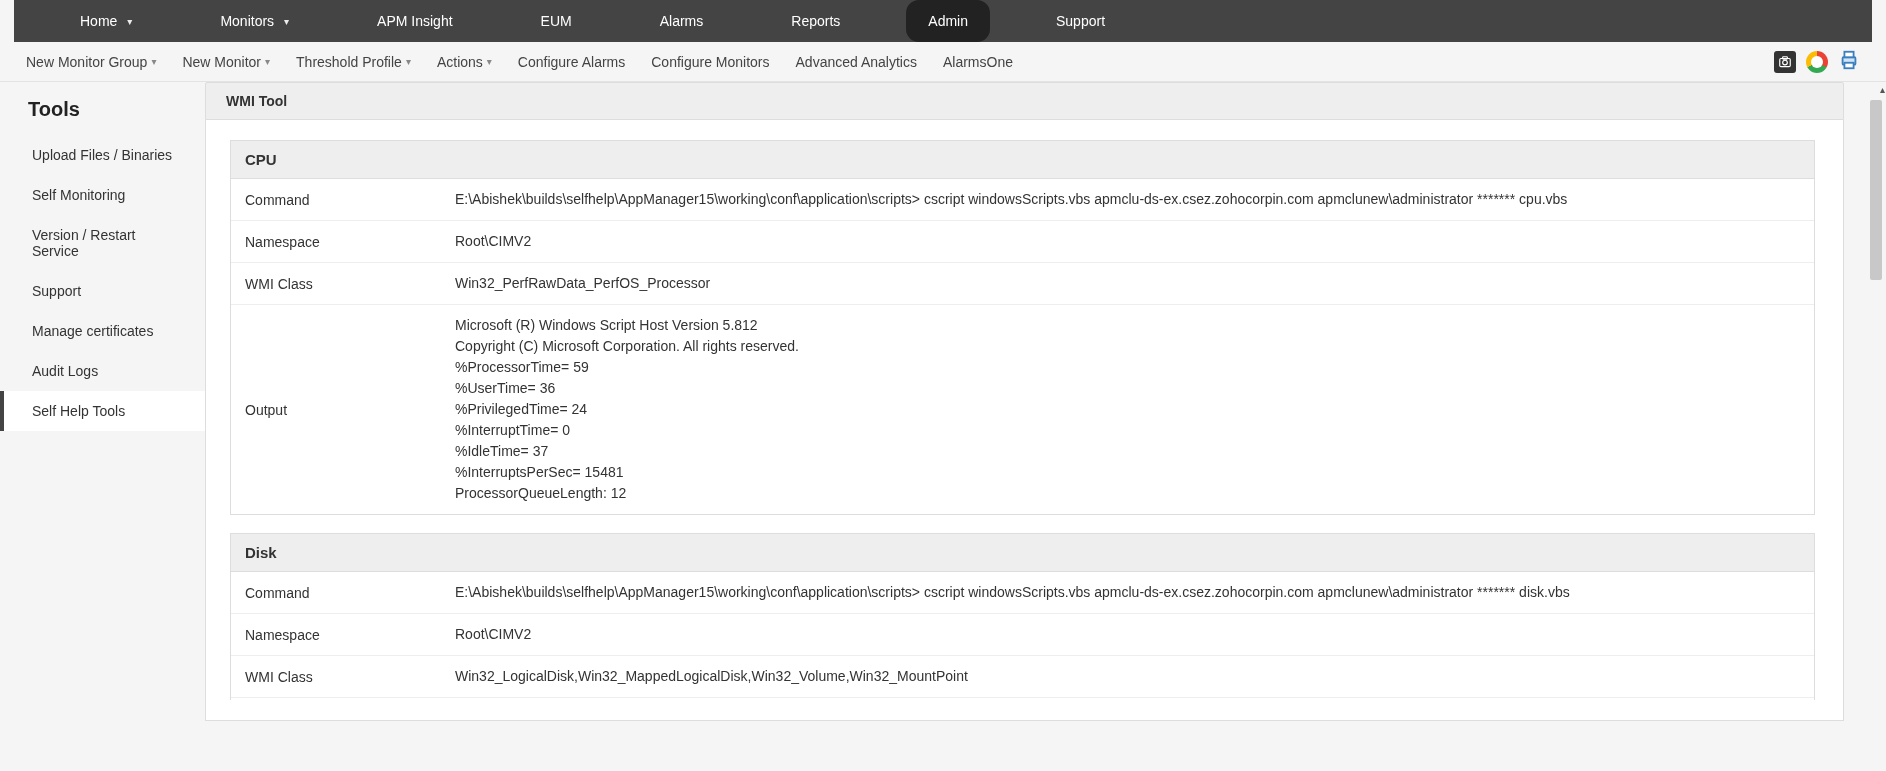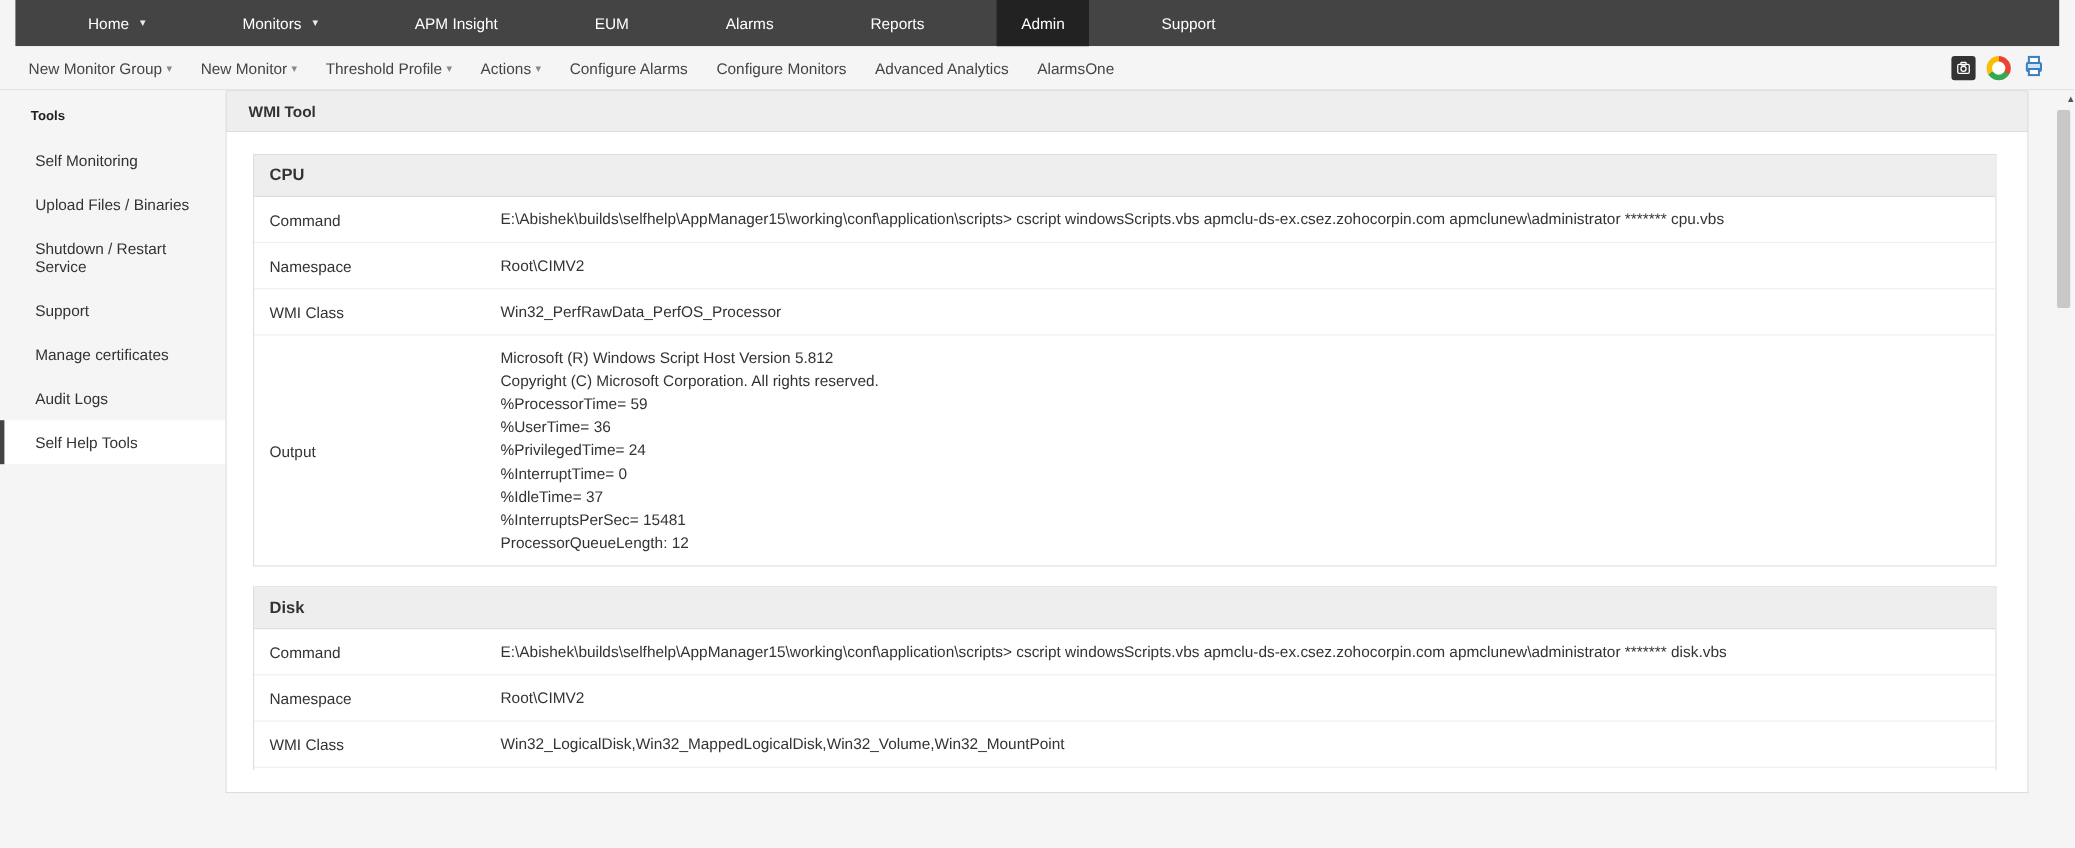--- a/index.html
+++ b/index.html
@@ -1,39 +1,39 @@
 <!DOCTYPE html>
 <html><head>
 <meta charset="utf-8">
 <style>
   * { box-sizing: border-box; margin: 0; padding: 0; }
   body { font-family: Arial, Helvetica, sans-serif; font-size: 13px; background: #f5f5f5; color: #333; }
 
   
   .topnav { background: #444; height: 42px; margin: 0 14px; display: flex; align-items: stretch; color: #fff; }
   .topnav-item { display: flex; align-items: center; padding: 0 22px; font-size: 14px; cursor: pointer; position: relative; margin-left: 44px; }
-  .topnav-item.active { background: #222; }
+  .topnav-item.active { background: #222; border-radius: 13px; }
   .topnav-caret { margin-left: 10px; font-size: 10px; opacity: .9; }
 
   
   .subnav { height: 40px; display: flex; align-items: center; padding: 0 14px; border-bottom: 1px solid #e3e3e3; background:#f5f5f5; }
   .subnav-left { display: flex; align-items: flex-end; gap: 26px; padding-left: 12px; }
   .subnav-item { font-size: 14px; color: #444; cursor: pointer; display: flex; align-items: center; }
   .subnav-caret { margin-left: 4px; font-size: 10px; color: #888; }
   .subnav-right { margin-left: auto; display: flex; align-items: center; gap: 10px; padding-right: 12px; }
   .icon-box { width: 22px; height: 22px; background: #333; border-radius: 3px; display:flex; align-items:center; justify-content:center; }
   .icon-box svg { width:14px; height:14px; }
   .chrome-dot { width:22px; height:22px; border-radius:50%; background: conic-gradient(#ea4335 0 120deg,#34a853 120deg 240deg,#fbbc05 240deg 360deg); position:relative; }
   .chrome-dot::after{content:"";position:absolute;inset:5px;border-radius:50%;background:#fff;}
   .printer svg { width:22px; height:22px; }
 
   
   .main { display: flex; align-items: flex-start; }
   .sidebar { width: 205px; padding: 16px 0 0 0; }
-  .sidebar h2 { font-size: 12px; font-weight: 600; padding: 0 28px 14px; color:#222; }
+  .sidebar h2 { font-size: 20px; font-weight: 600; padding: 0 28px 14px; color:#222; }
   .side-item { padding: 12px 28px; font-size: 14px; color:#333; cursor:pointer; border-left:4px solid transparent; }
   .side-item.active { background:#fff; border-left:4px solid #444; }
 
   .content { flex:1; padding: 0 14px 12px 0; }
   .panel-header { background:#eeeeee; border:1px solid #ddd; padding: 10px 20px; font-size:14px; font-weight:600; color:#333; border-radius:2px 2px 0 0; }
   .panel-body { background:#fff; border:1px solid #ddd; border-top:none; padding: 20px 24px; position:relative; }
 
   .scroll-wrap { position: relative; }
   .inner-scroll { max-height: 560px; overflow:auto; padding-right:4px; }
 
@@ -130,23 +130,23 @@
           <rect x="7" y="15" width="10" height="6" fill="#fff"></rect>
         </svg>
     </div>
   </div>
 </div>
 
 <div class="main">
 
   <div class="sidebar">
     <h2>Tools</h2>
+    <div class="side-item"><span>Upload Files / Binaries</span></div>
     <div class="side-item"><span>Self Monitoring</span></div>
-    <div class="side-item"><span>Upload Files / Binaries</span></div>
-    <div class="side-item"><span>Shutdown / Restart Service</span></div>
+    <div class="side-item"><span>Version / Restart Service</span></div>
     <div class="side-item"><span>Support</span></div>
     <div class="side-item"><span>Manage certificates</span></div>
     <div class="side-item"><span>Audit Logs</span></div>
     <div class="side-item active"><span>Self Help Tools</span></div>
   </div>
 
   <div class="content">
     <div class="panel-header">WMI Tool</div>
     <div class="panel-body">
       <div class="scroll-wrap">

